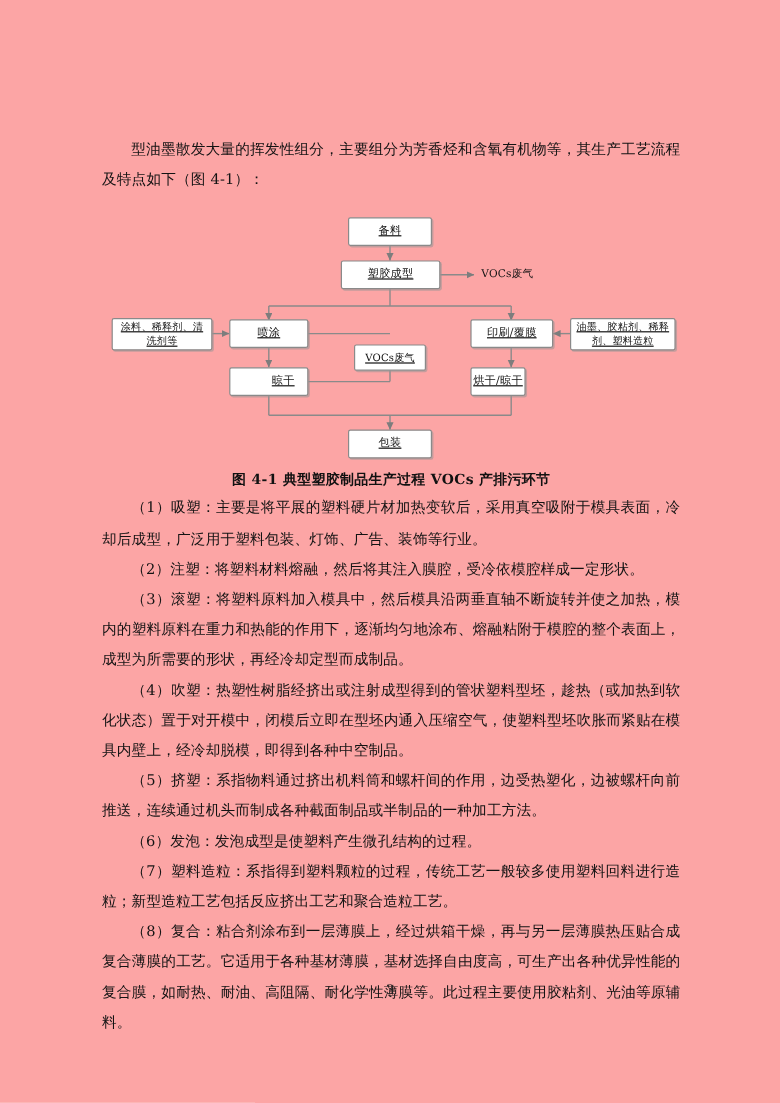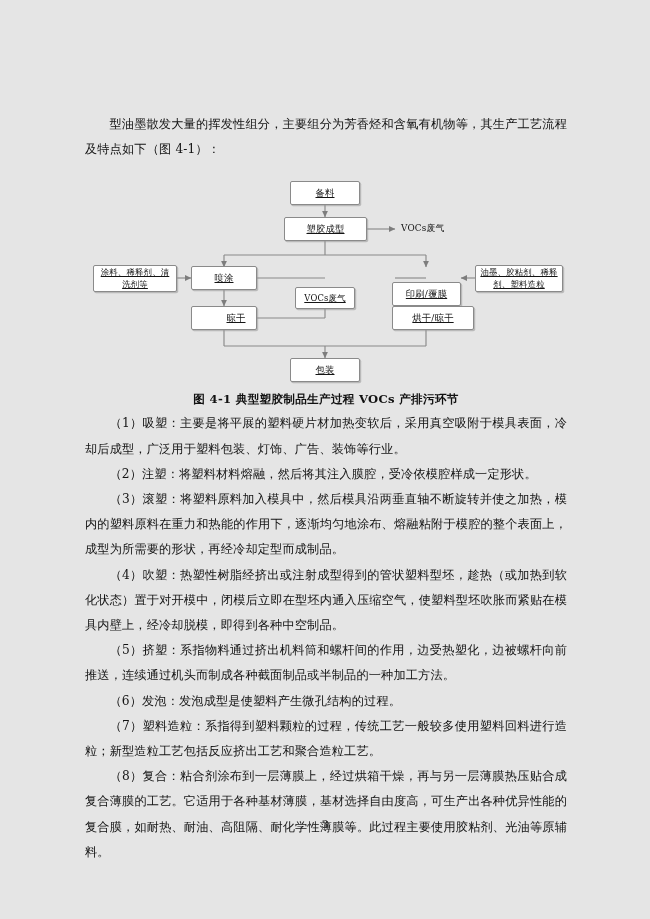--- a/index.html
+++ b/index.html
@@ -14,21 +14,21 @@
     font-family: "DejaVu Serif", "Liberation Serif", serif;
     color: #111111;
     overflow: hidden;
   }
 
   .page {
     position: absolute;
     left: 0; top: 0;
     width: 650px;
     height: 919px;
-    background: #e5e5e5;
+    background: #fca5a5;
   }
 
   .content {
     position: absolute;
     left: 85px;
     top: 112px;
     width: 482px;
   }
 
   p.para {
@@ -176,37 +176,37 @@
         <div class="label-plain" style="left:316px; top:52px;">VOCs废气</div>
 
         <div class="node small" style="left:8px; top:94px; width:84px; height:27px; padding:0 4px;">
           <span>涂料、稀释剂、清洗剂等</span>
         </div>
 
         <div class="node" style="left:106px; top:95px; width:66px; height:24px;">
           <span>喷涂</span>
         </div>
 
-        <div class="node" style="left:307px; top:95px; width:69px; height:24px;margin-top:16px;">
+        <div class="node" style="left:307px; top:95px; width:69px; height:24px;">
           <span>印刷/覆膜</span>
         </div>
 
         <div class="node small" style="left:390px; top:94px; width:88px; height:27px; padding:0 4px;">
           <span>油墨、胶粘剂、稀释剂、塑料造粒</span>
         </div>
 
         <div class="node small" style="left:210px; top:116px; width:60px; height:22px;">
           <span>VOCs废气</span>
         </div>
 
         <div class="node" style="left:106px; top:135px; width:66px; height:24px;padding-left:24px;">
           <span>晾干</span>
         </div>
 
-        <div class="node" style="left:307px; top:135px; width:82px; height:24px;">
+        <div class="node" style="left:307px; top:135px; width:46px; height:24px;">
           <span>烘干/晾干</span>
         </div>
 
         <div class="node" style="left:205px; top:187px; width:70px; height:24px;">
           <span>包装</span>
         </div>
 
       </div>
     </div>
 

